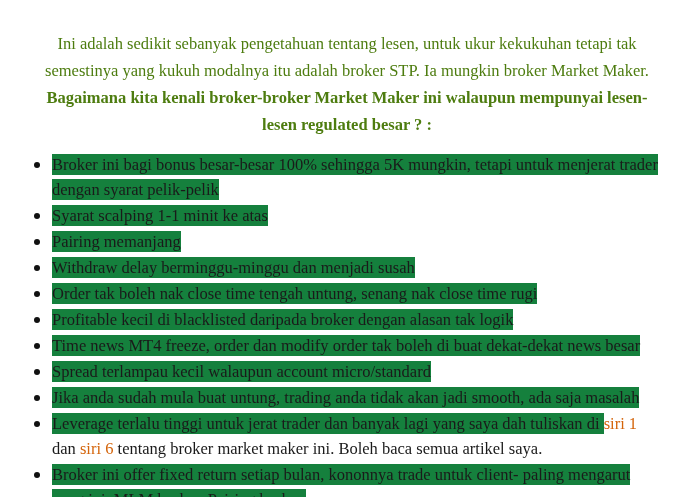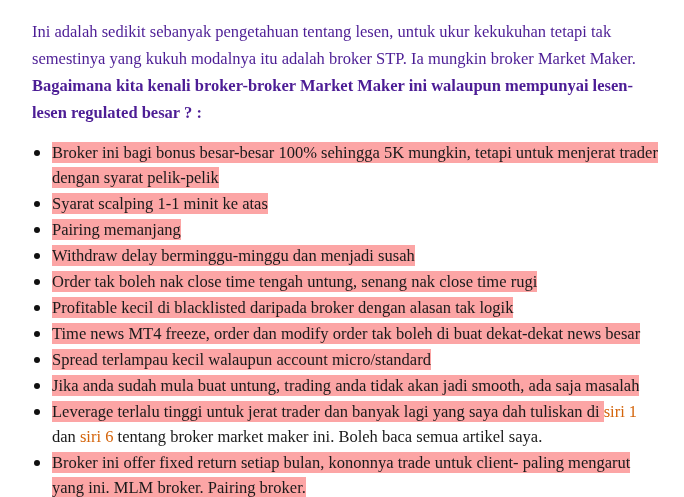--- a/index.html
+++ b/index.html
@@ -15,22 +15,23 @@
     overflow: hidden;
   }
   .page {
     padding: 14px 22px 0 32px;
     box-sizing: border-box;
     width: 684px;
   }
   .intro {
     font-size: 16.5px;
     line-height: 27px;
-    margin: 4px 0 14px 0;
-    color: #4c1d95;
+    margin: 16px 0 14px 0;
+    color: #4d7c0f;
+    text-align: center;
   }
   .intro b {
     font-weight: bold;
   }
   ul.bullets {
     list-style: none;
     margin: 0;
     padding: 0;
   }
   ul.bullets > li {
@@ -44,21 +45,21 @@
     content: "";
     position: absolute;
     left: 2px;
     top: 10px;
     width: 6px;
     height: 6px;
     background: #111111;
     border-radius: 50%;
   }
   .hl {
-    background: #fca5a5;
+    background: #15803d;
     box-decoration-break: clone;
     -webkit-box-decoration-break: clone;
     padding: 1px 0 1px 0;
   }
   .lnk {
     color: #d4640a;
     text-decoration: none;
   }
 </style>
 </head>

